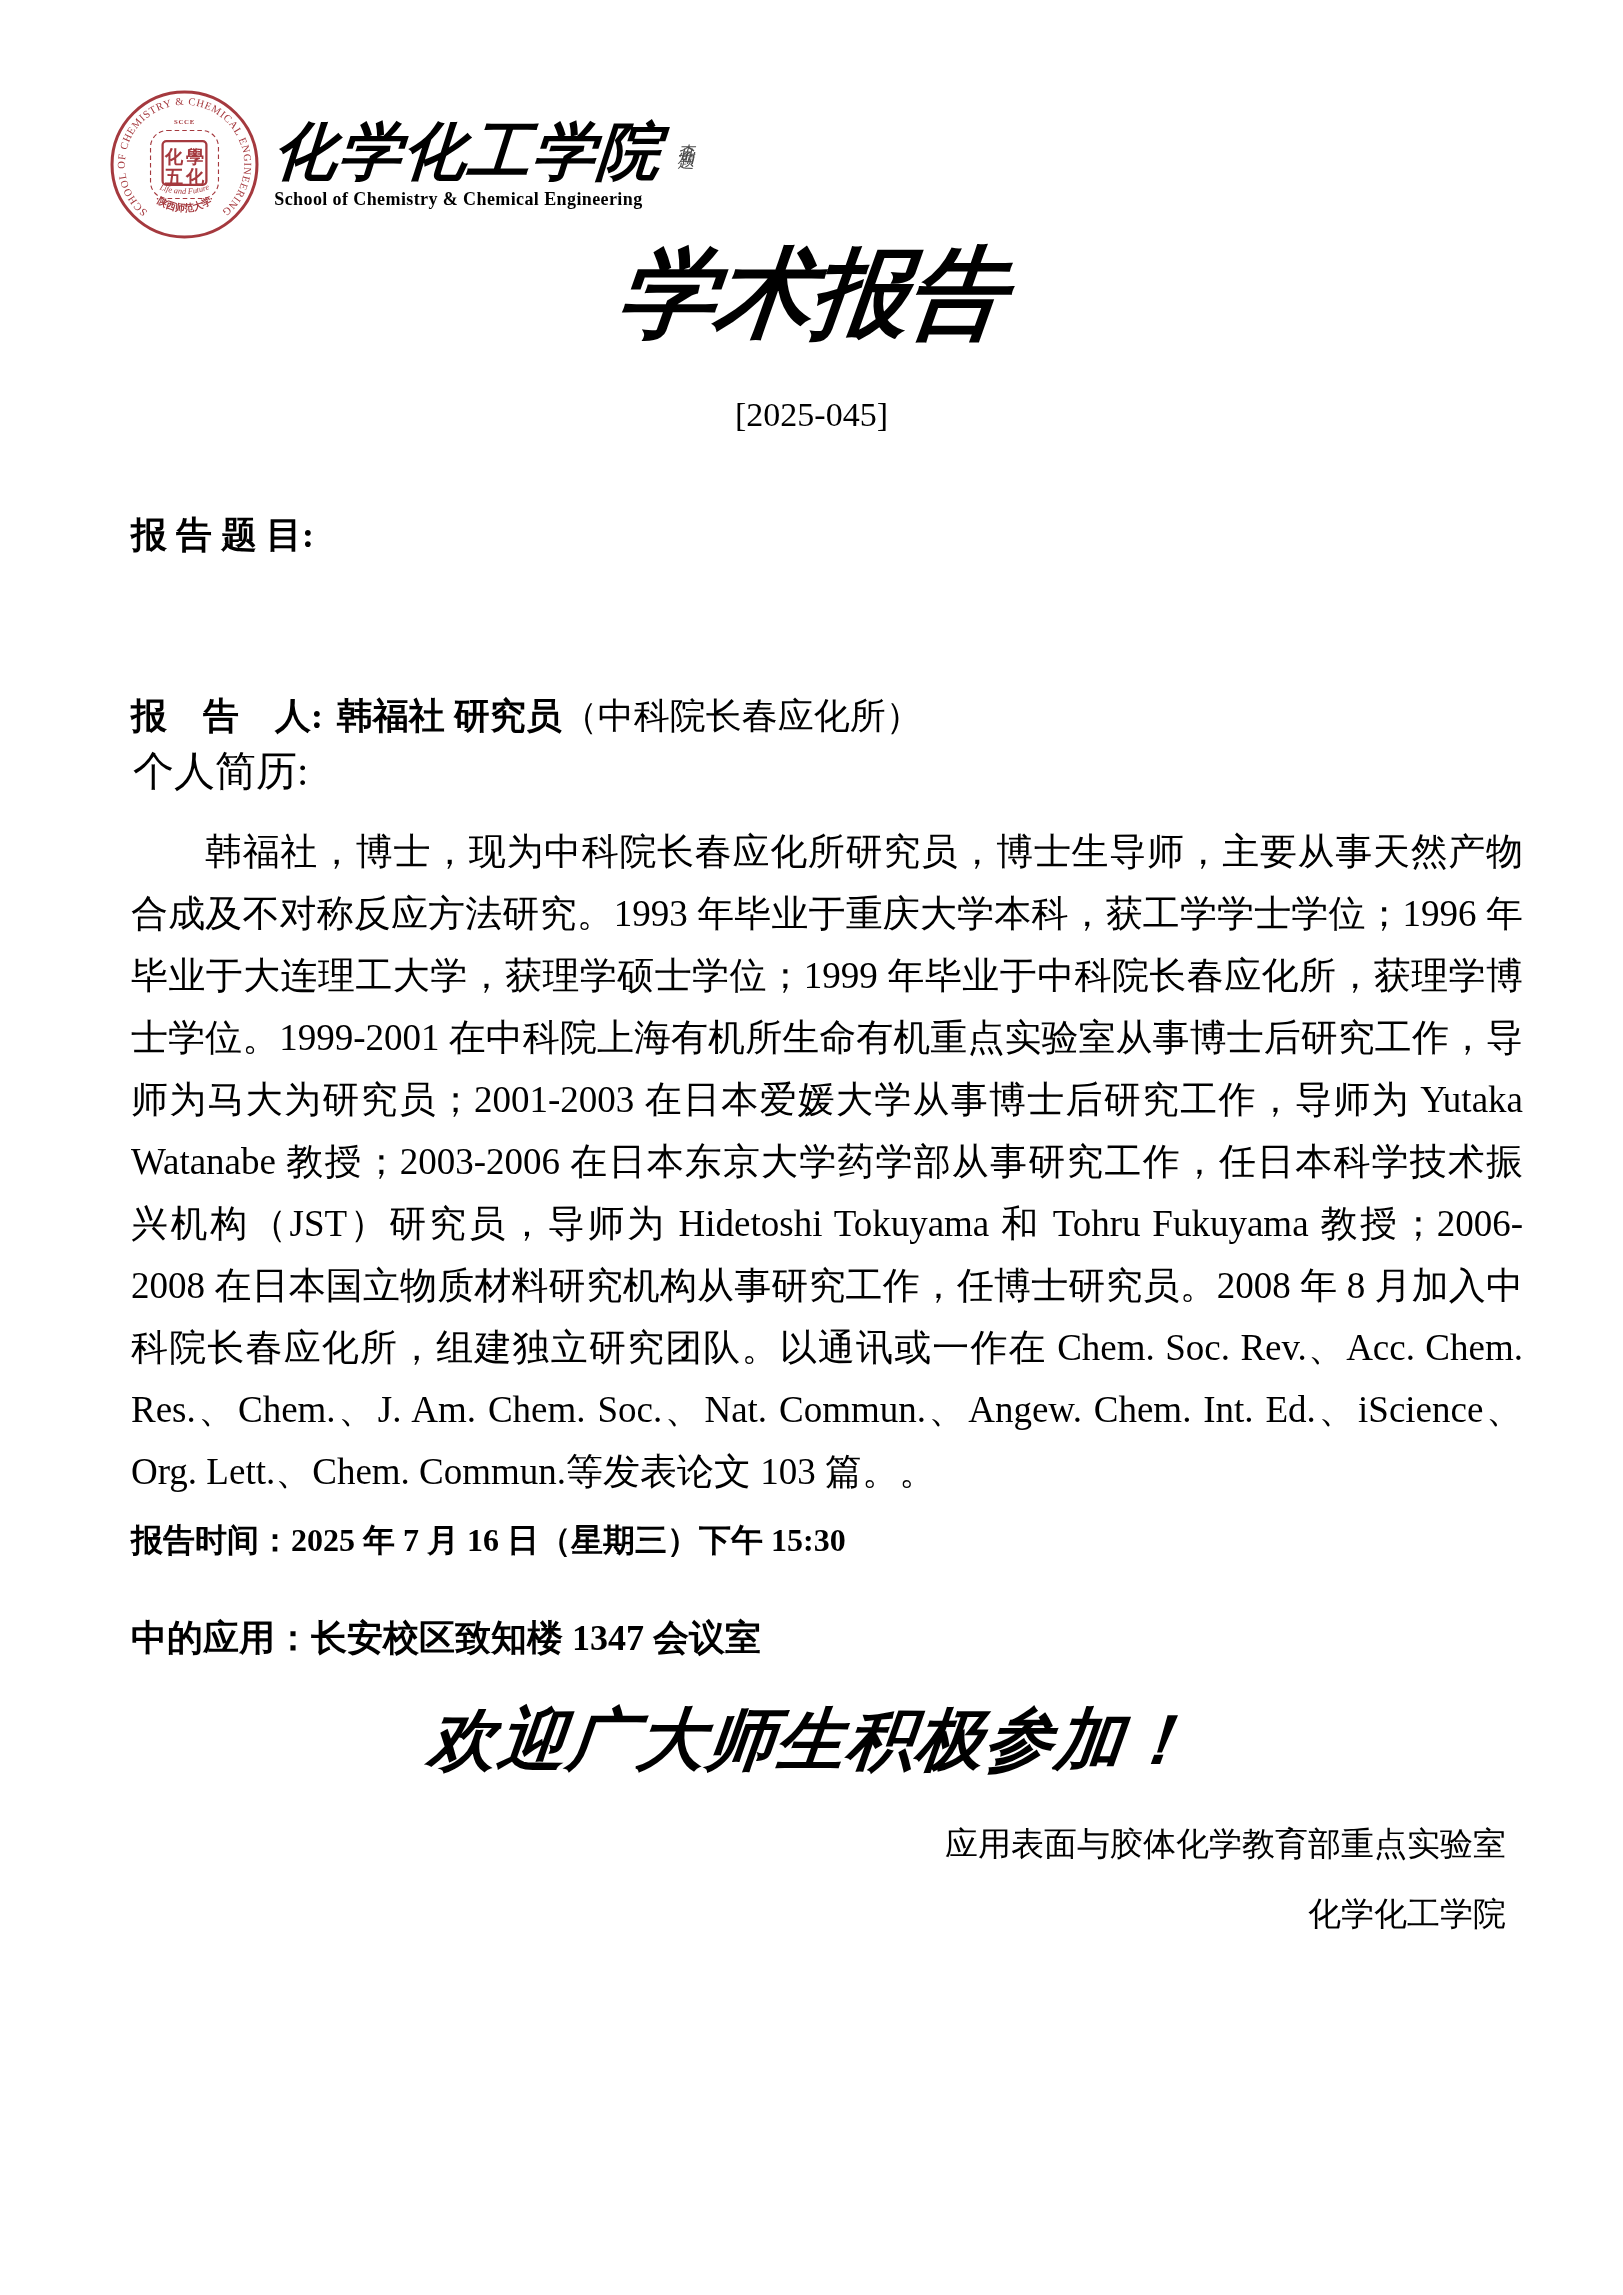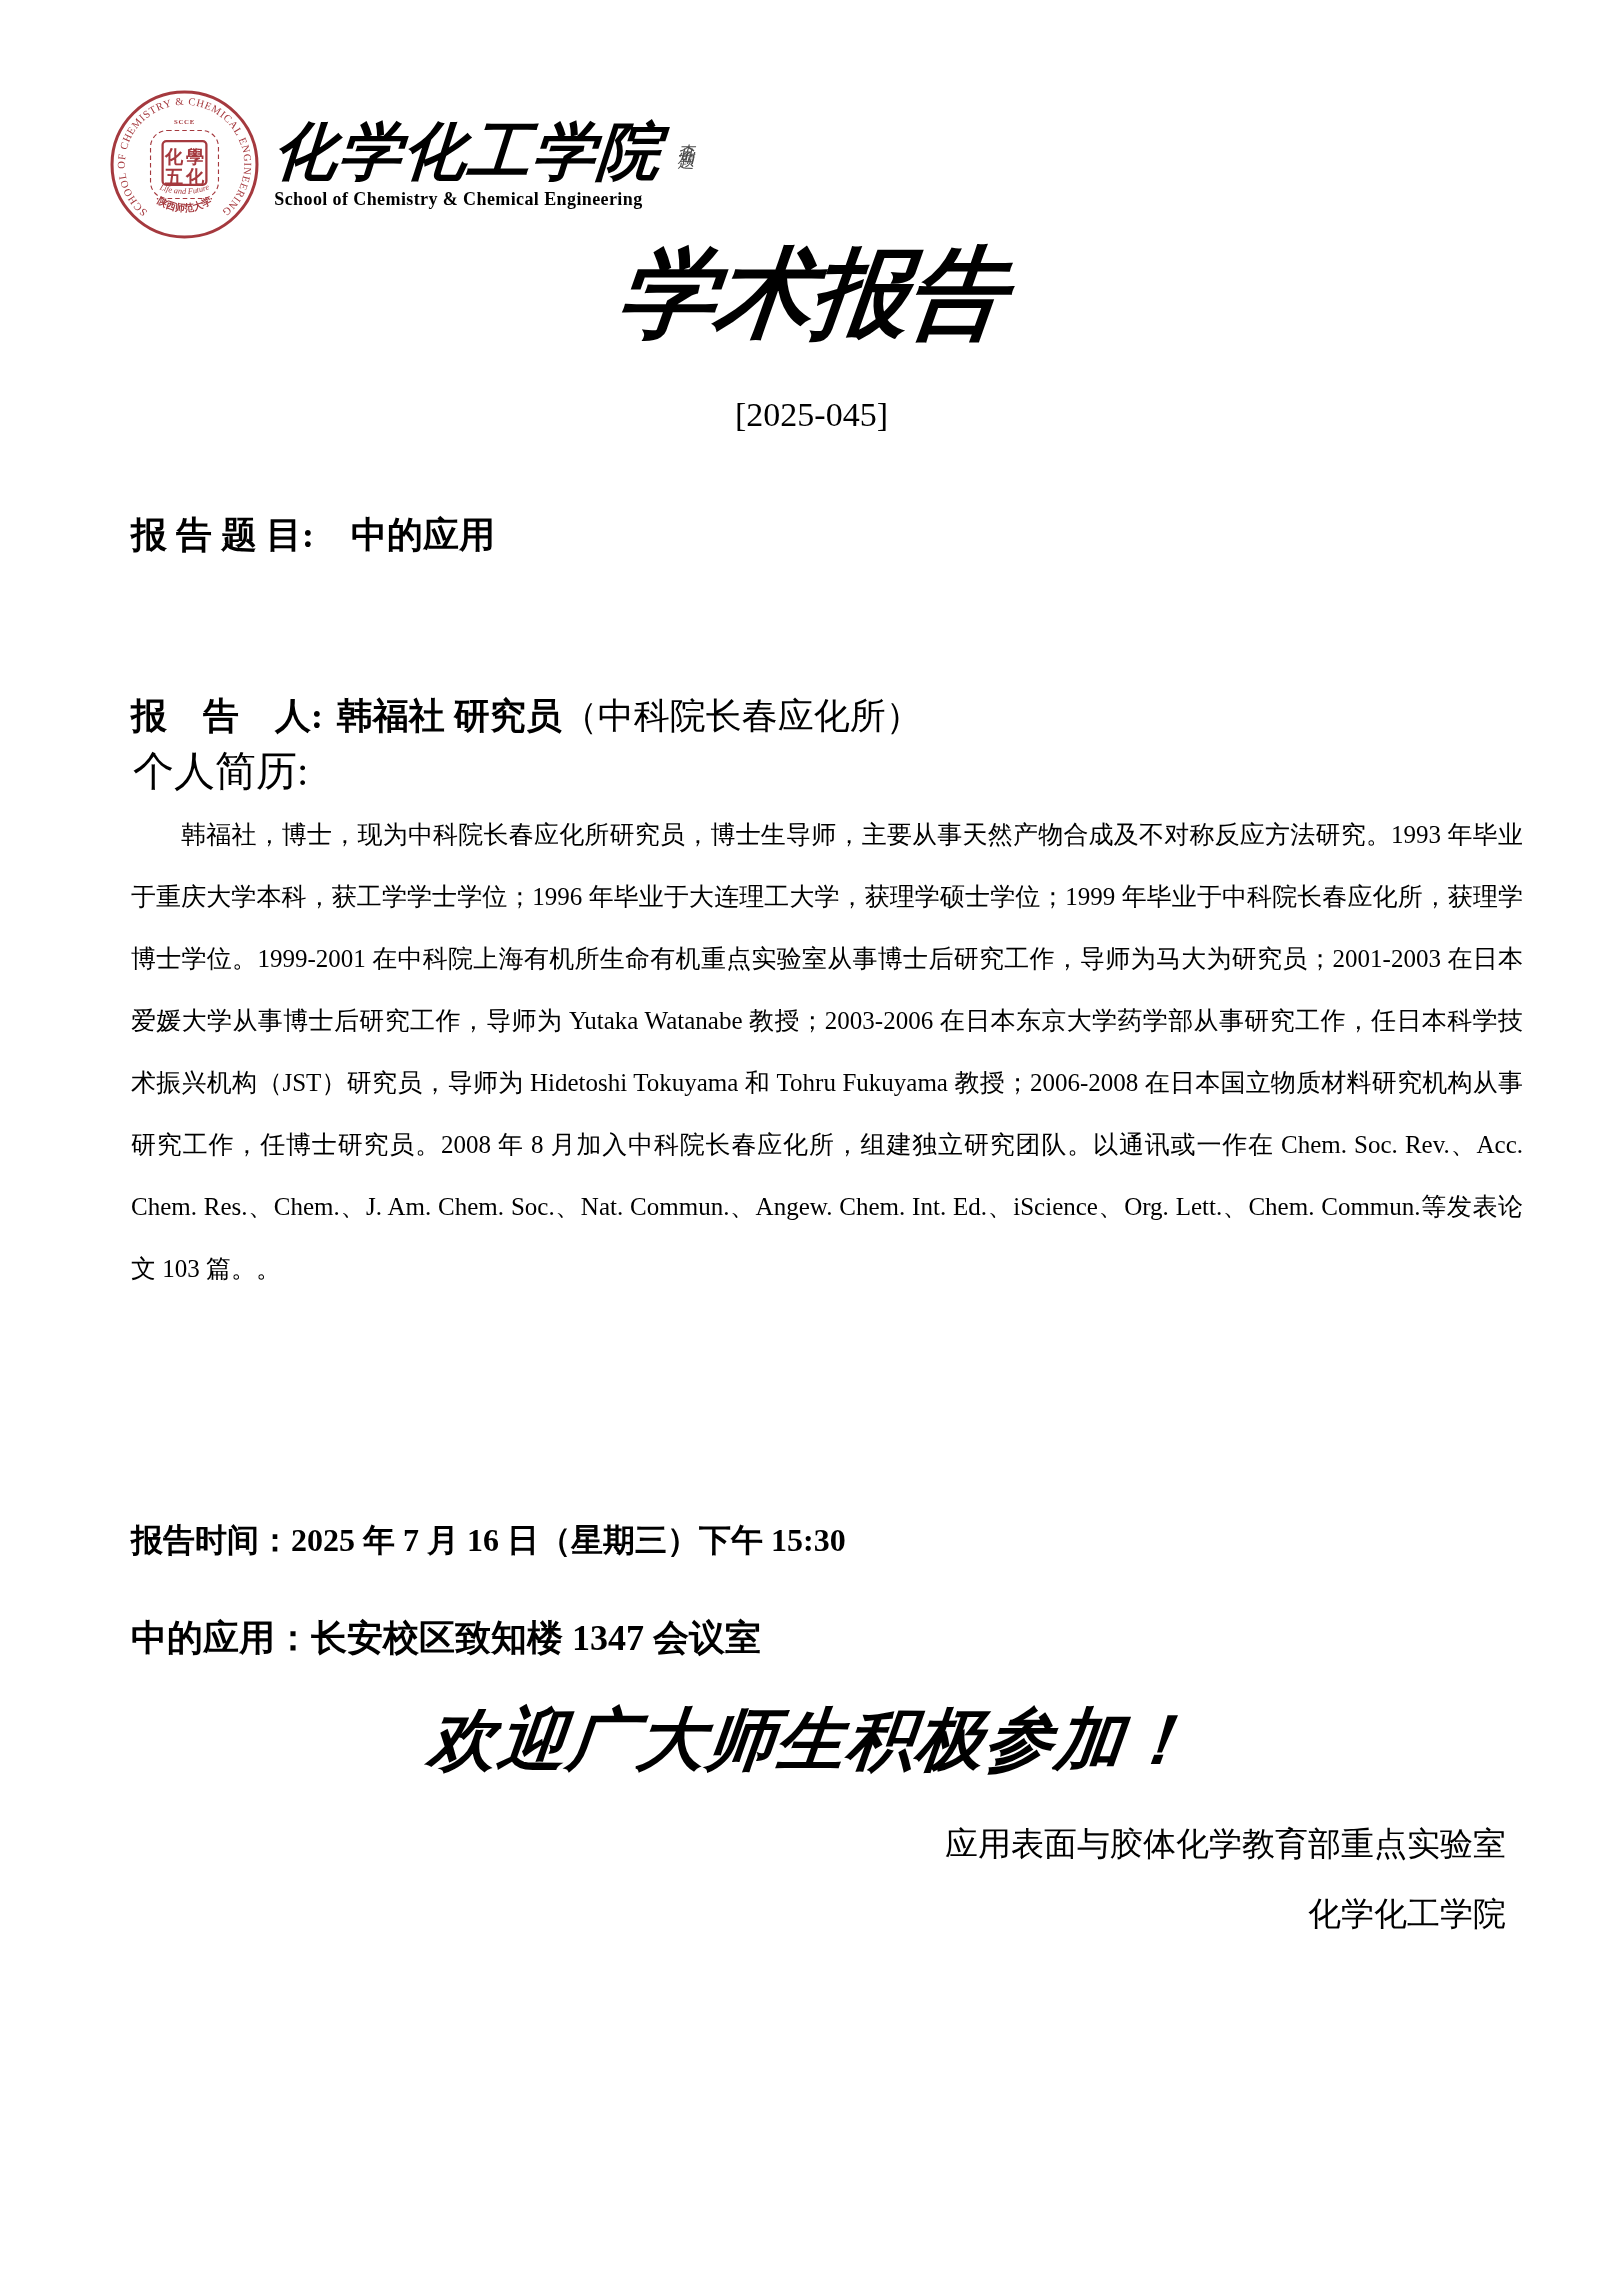--- a/index.html
+++ b/index.html
@@ -30,21 +30,21 @@
   .field-label { font-weight:bold; white-space:pre; }
   .topic { top:499px; left:131px; width:1395px; display:flex; font-size:36px; font-weight:bold; line-height:73px; }
   .topic .field-label { flex:none; width:220px; }
   .topic-lines { flex:1; }
   .speaker { top:672px; left:131px; width:1395px; font-size:36px; line-height:48px;margin-top:20px; }
   .speaker .field-label { letter-spacing:0; margin-right:4.8px; }
   .speaker-name { font-weight:bold; }
   .speaker-aff { font-weight:normal; }
 
   .bio-heading { top:744px; left:133px; font-size:41px; font-weight:normal; }
-  .bio { top:804px; left:131px; width:1392px; font-size:25px; line-height:62px;
+  .bio { top:821px; left:131px; width:1392px; font-size:37px; line-height:62px;
          text-align:justify; text-indent:2em; }
 
   .time-line  { top:1519px; left:131px; font-size:32px; font-weight:bold; }
   .venue-line { top:1614px; left:131px; font-size:36px; font-weight:bold; }
 
   .welcome { top:1695px; left:0; width:100%; text-align:center; font-size:68px; font-weight:900;
              font-style:italic; letter-spacing:1.6px; transform:skewX(-6deg); }
 
   .footer { top:1809px; left:0; width:1623px; padding-right:117px; text-align:right;
             font-size:33px; line-height:70px; }
@@ -85,21 +85,20 @@
     </div>
     <div class="signature">李灿题</div>
   </header>
 
   <h1 class="doc-title abs">学术报告</h1>
   <div class="doc-tag abs">[2025-045]</div>
 
   <div class="topic abs">
     <span class="field-label">报 告 题 目:</span>
     <div class="topic-lines">
-      <div>中的应用</div>
     </div>
   </div>
 
   <div class="speaker abs">
     <span class="field-label">报　告　人:</span>
     <span class="speaker-name">韩福社 研究员</span><span class="speaker-aff">（中科院长春应化所）</span>
   </div>
 
   <div class="bio-heading abs">个人简历:</div>
   <p class="bio abs">韩福社，博士，现为中科院长春应化所研究员，博士生导师，主要从事天然产物合成及不对称反应方法研究。1993 年毕业于重庆大学本科，获工学学士学位；1996 年毕业于大连理工大学，获理学硕士学位；1999 年毕业于中科院长春应化所，获理学博士学位。1999-2001 在中科院上海有机所生命有机重点实验室从事博士后研究工作，导师为马大为研究员；2001-2003 在日本爱媛大学从事博士后研究工作，导师为 Yutaka Watanabe 教授；2003-2006 在日本东京大学药学部从事研究工作，任日本科学技术振兴机构（JST）研究员，导师为 Hidetoshi Tokuyama 和 Tohru Fukuyama 教授；2006-2008 在日本国立物质材料研究机构从事研究工作，任博士研究员。2008 年 8 月加入中科院长春应化所，组建独立研究团队。以通讯或一作在 Chem. Soc. Rev.、Acc. Chem. Res.、Chem.、J. Am. Chem. Soc.、Nat. Commun.、Angew. Chem. Int. Ed.、iScience、Org. Lett.、Chem. Commun.等发表论文 103 篇。。</p>

